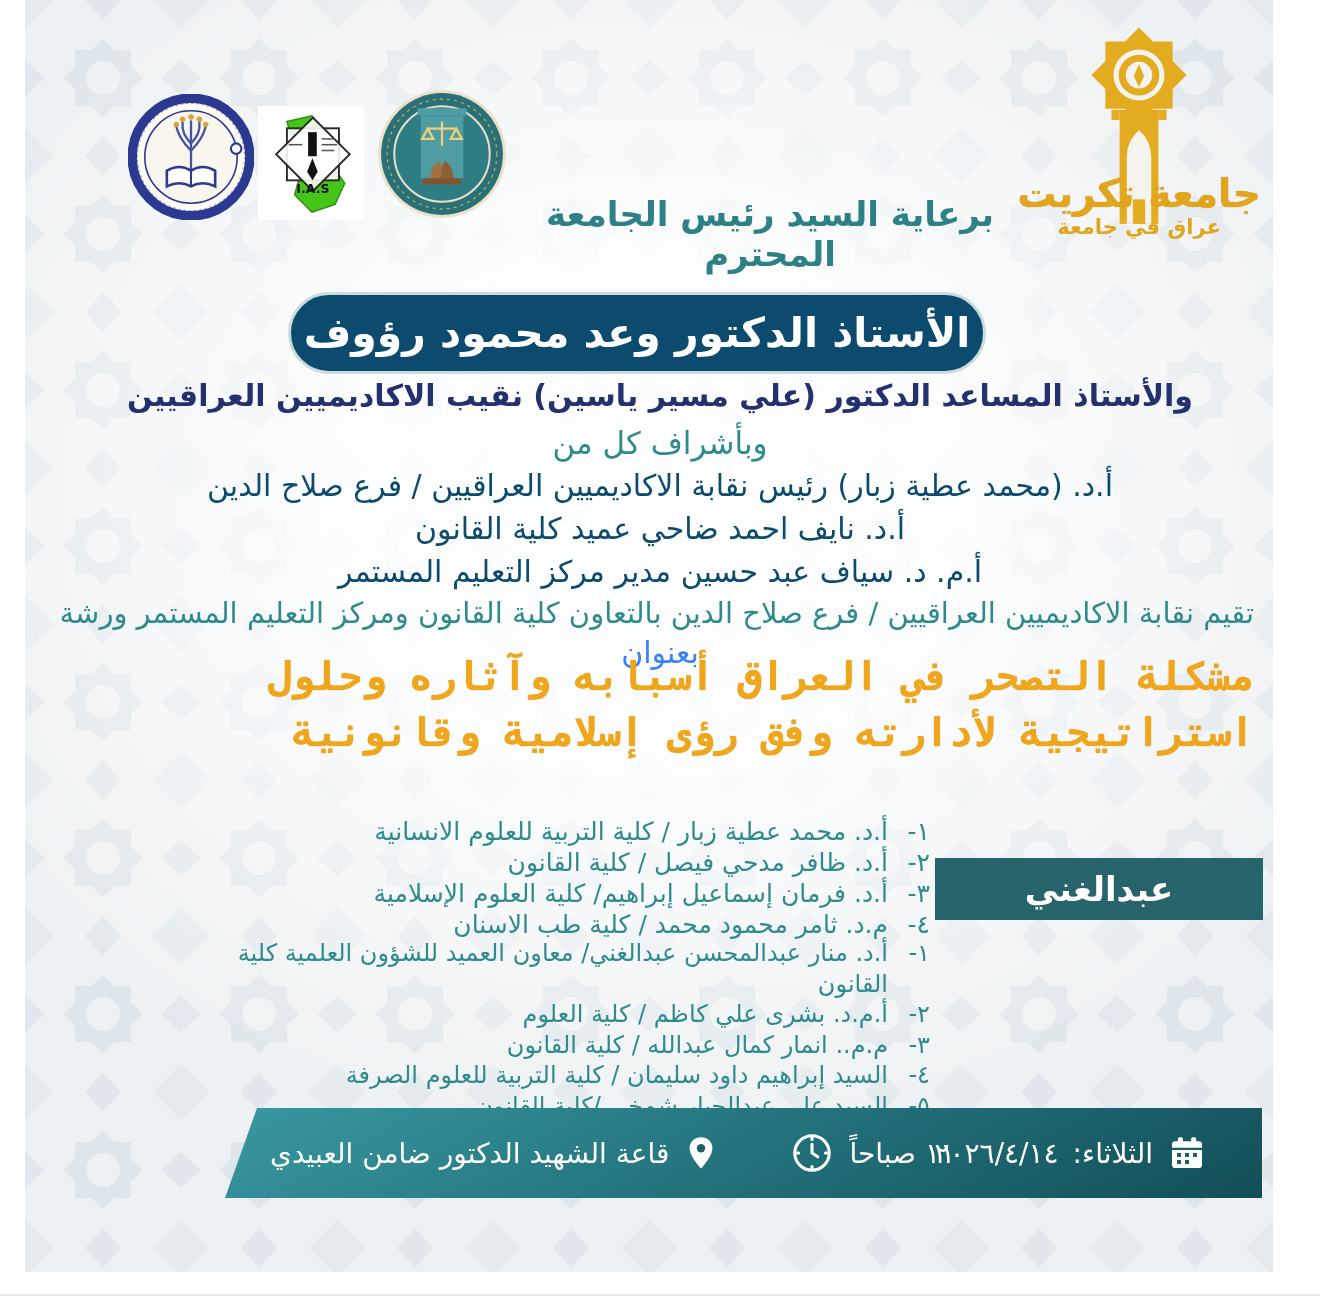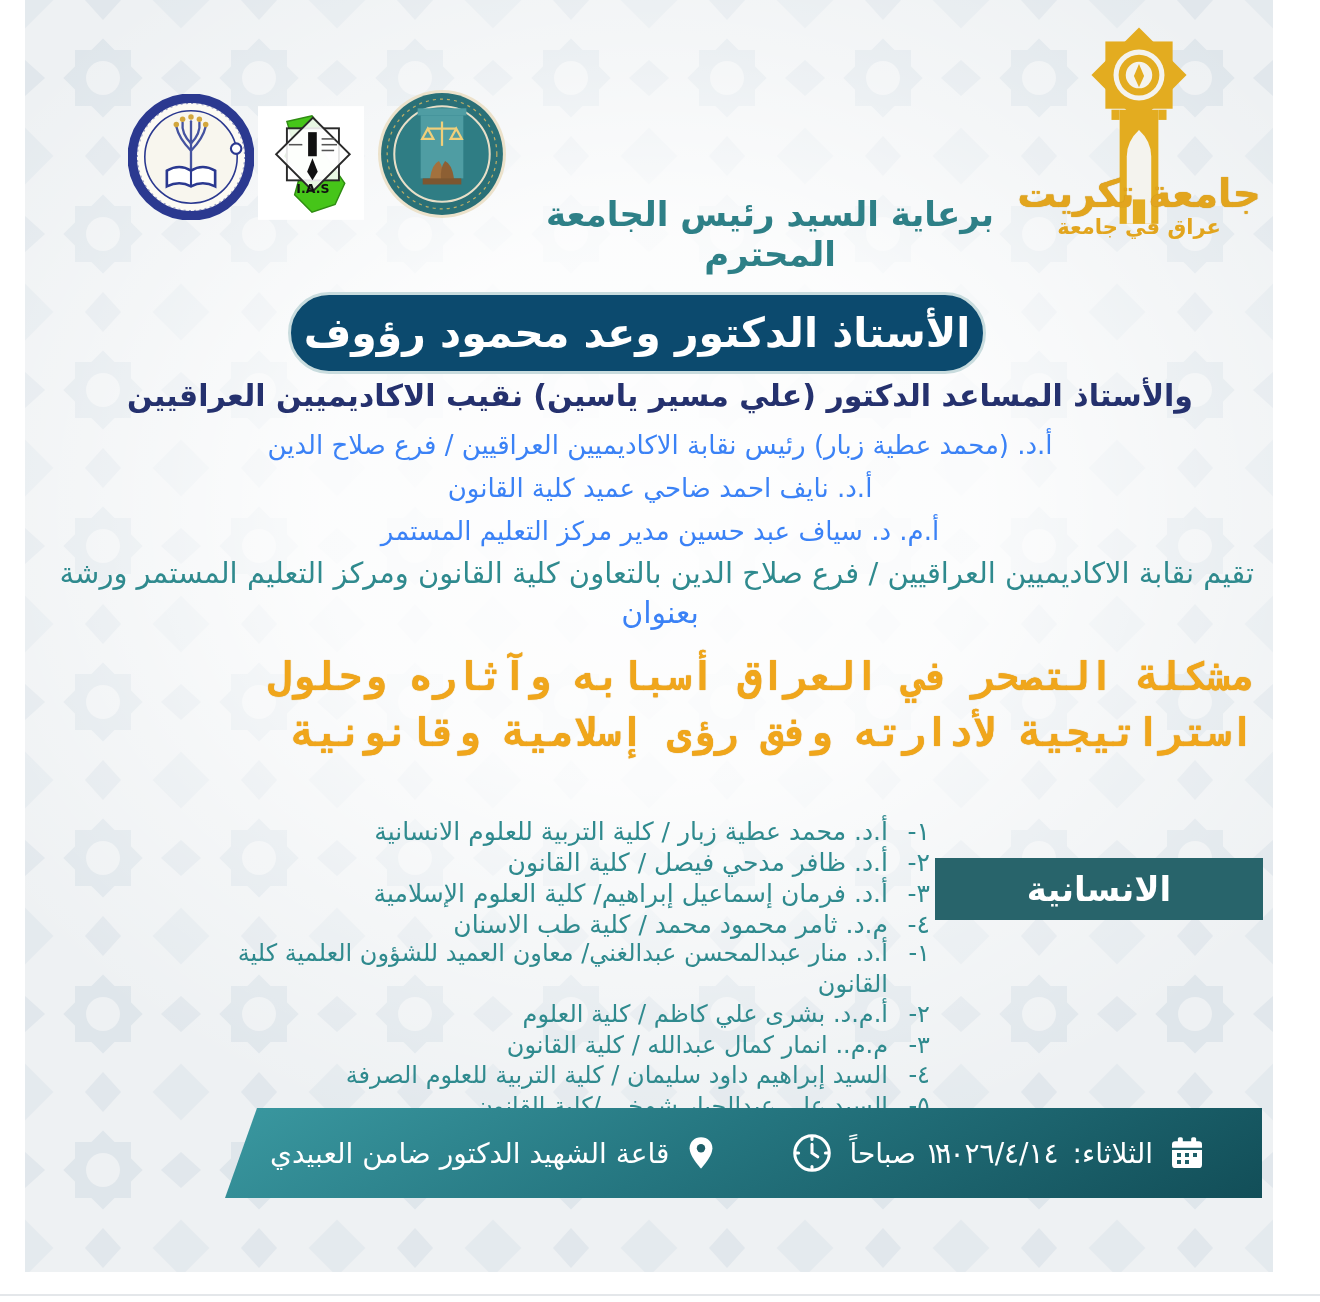--- a/index.html
+++ b/index.html
@@ -45,21 +45,21 @@
     position:absolute;left:288px;top:292px;width:692px;height:76px;
     background:#0c4a6e;border:3px solid #c9dcde;border-radius:44px;
     display:flex;align-items:center;justify-content:center;
     color:#ffffff;font-size:41px;font-weight:700;
   }
 
   
   .intro{position:absolute;left:66px;top:376px;width:1188px;text-align:center;direction:rtl;}
   .co-patron{color:#25316e;font-weight:700;font-size:30px;line-height:40px;margin-bottom:8px;}
   .sup-head{color:#2f8a8e;font-size:31px;line-height:38px;margin-bottom:2px;}
-  .sup-line{color:#3b82f6;font-size:26px;line-height:43px;}
+  .sup-line{color:#0c4a6e;font-size:30px;line-height:43px;}
   .organizer{color:#2f8a8e;font-size:29px;line-height:40px;white-space:nowrap;}
   .titled{color:#3b82f6;font-size:30px;line-height:40px;}
 
   
   .workshop-title{
     position:absolute;left:66px;top:652px;width:1188px;text-align:right;direction:rtl;
     color:#f0a61b;font-weight:700;font-size:39px;line-height:56px;
     text-shadow:0 0 1px #d18f0e;
     font-family:Liberation Mono, monospace;
   }
@@ -218,20 +218,21 @@
   </div>
 
   <div class="patronage">برعاية السيد رئيس الجامعة المحترم</div>
 
   <div class="banner">
     <span>الأستاذ الدكتور وعد محمود رؤوف</span>
   </div>
 
   <div class="intro">
     <div class="co-patron">والأستاذ المساعد الدكتور (علي مسير ياسين) نقيب الاكاديميين العراقيين</div>
+    <div class="sup-head">وبأشراف كل من</div>
     <div class="sup-line">أ.د. (محمد عطية زبار) رئيس نقابة الاكاديميين العراقيين / فرع صلاح الدين</div>
     <div class="sup-line">أ.د. نايف احمد ضاحي عميد كلية القانون</div>
     <div class="sup-line">أ.م. د. سياف عبد حسين مدير مركز التعليم المستمر</div>
     <div class="organizer">تقيم نقابة الاكاديميين العراقيين / فرع صلاح الدين بالتعاون كلية القانون ومركز التعليم المستمر ورشة</div>
     <div class="titled">بعنوان</div>
   </div>
 
   <div class="workshop-title">مشكلة التصحر في العراق أسبابه وآثاره وحلول استراتيجية لأدارته وفق رؤى إسلامية وقانونية</div>
 
   <div class="list list-lecturers">
@@ -274,21 +275,21 @@
         <span class="num">٥-</span>
         <span>السيد علي عبدالجبار شمخي /كلية القانون</span>
       </div>
     <div class="li">
         <span class="num">٦-</span>
         <span>السيد سيف سعدي طابور/كلية القانون</span>
       </div>
   </div>
 
   <div class="side-label lecturers">
-    <span>الانسانية</span>
+    <span>عبدالغني</span>
   </div>
 
   <div class="footer">
     <div class="f-group f-date">
       <span class="icon">
         <svg viewBox="0 0 24 24" width="40" height="40">
           <rect x="3" y="5" width="18" height="16" rx="2" fill="#ffffff"></rect>
           <rect x="6.5" y="2.5" width="3" height="4" rx="1" fill="#ffffff"></rect>
           <rect x="14.5" y="2.5" width="3" height="4" rx="1" fill="#ffffff"></rect>
           <line x1="3" y1="9.5" x2="21" y2="9.5" stroke="#1d5f68" stroke-width="1.4"></line>

